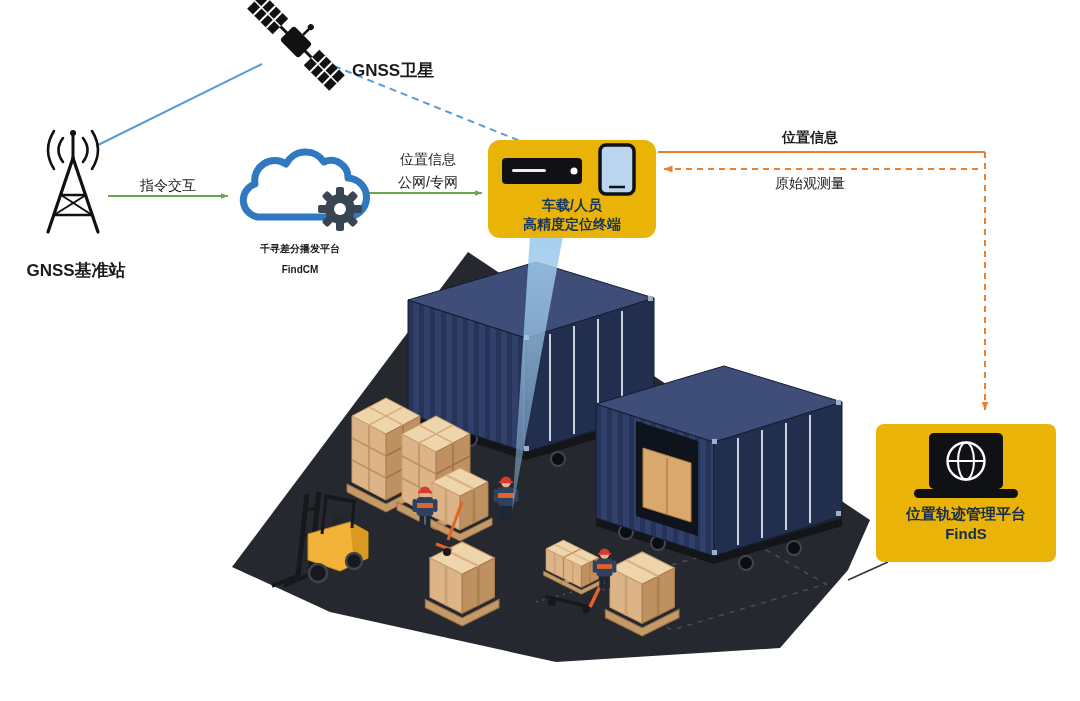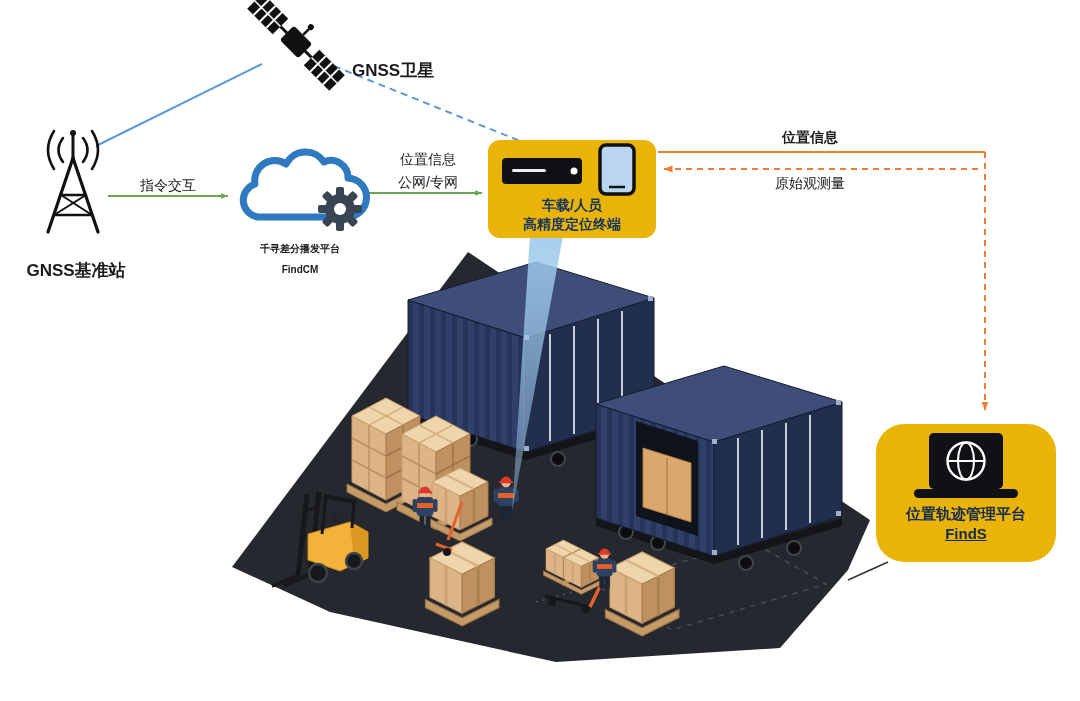--- a/index.html
+++ b/index.html
@@ -10,23 +10,23 @@
   #scene{position:absolute;left:0;top:0;width:1080px;height:701px;}
   .lbl{position:absolute;color:#1a1a1a;font-size:14px;line-height:18px;text-align:center;white-space:nowrap;}
   .lbl.big{font-size:17px;font-weight:700;margin-top:28px;}
   .lbl.bold{font-weight:700;font-size:10px;}
   .panel{
     position:absolute;background:#eab308;border-radius:12px;
     display:flex;flex-direction:column;align-items:center;
   }
   .panel .panel-text{color:#17365c;font-weight:700;font-size:14px;line-height:19px;text-align:center;}
   #terminal-panel{left:488px;top:140px;width:168px;height:98px;padding-top:2px;box-sizing:border-box;}
-  #finds-panel{left:876px;top:424px;width:180px;height:138px;border-radius:28px;padding-top:6px;box-sizing:border-box;}
+  #finds-panel{left:876px;top:424px;width:180px;height:138px;border-radius:8px;padding-top:6px;box-sizing:border-box;}
   #finds-panel .panel-text{font-size:15px;line-height:20px;color:#132b4e;}
-  .underline{text-decoration:underline;}
+  .underline{}
 </style>
 </head>
 <body>
 
 <div id="canvas">
 
   <svg id="scene" viewBox="0 0 1080 701" xmlns="http://www.w3.org/2000/svg">
     <defs>
       <marker id="mGreen" markerWidth="10" markerHeight="8" refX="7.5" refY="3" orient="auto" markerUnits="userSpaceOnUse">
         <path d="M0,0 L8,3 L0,6 Z" fill="#6aa84f"></path>

